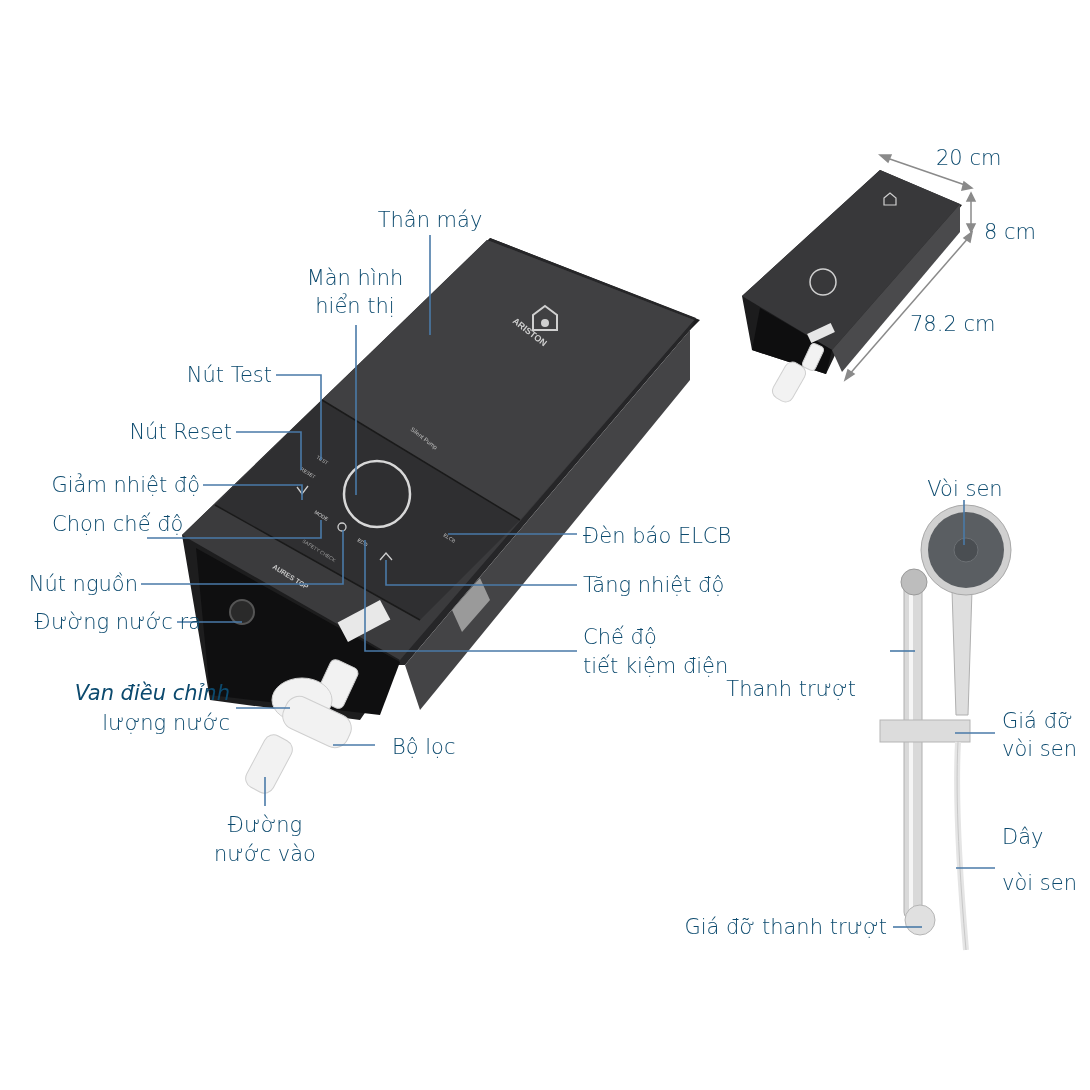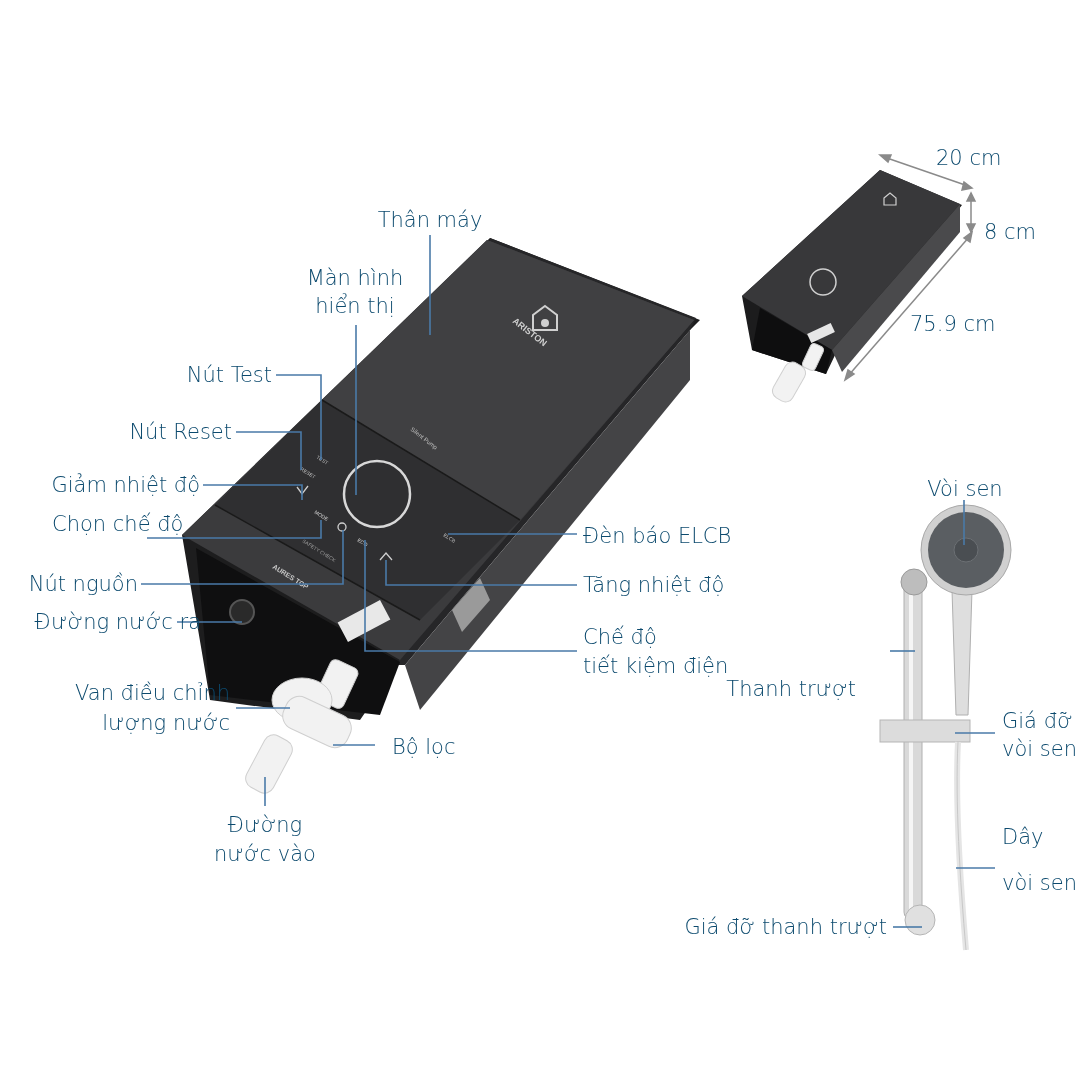--- a/index.html
+++ b/index.html
@@ -139,34 +139,34 @@
 
   <div class="lbl c" style="left:370px;top:206px;width:120px;">Thân máy</div>
   <div class="lbl c" style="left:290px;top:264px;width:130px;">Màn hình</div>
   <div class="lbl c" style="left:290px;top:292px;width:130px;">hiển thị</div>
   <div class="lbl r" style="left:60px;top:418px;width:172px;">Nút Reset</div>
   <div class="lbl r" style="left:100px;top:361px;width:172px;">Nút Test</div>
   <div class="lbl r" style="left:10px;top:471px;width:190px;">Giảm nhiệt độ</div>
   <div class="lbl l" style="left:8px;top:510px;width:170px;margin-left:44px;">Chọn chế độ</div>
   <div class="lbl r" style="left:0px;top:570px;width:138px;">Nút nguồn</div>
   <div class="lbl r" style="left:0px;top:608px;width:173px;padding-left:28px;">Đường nước ra</div>
-  <div class="lbl r" style="left:40px;top:679px;width:190px;">Van điều chỉnh</div>
+  <div class="lbl r" style="left:40px;top:679px;width:190px;font-style:italic;">Van điều chỉnh</div>
   <div class="lbl r" style="left:40px;top:709px;width:190px;">lượng nước</div>
   <div class="lbl l" style="left:392px;top:733px;width:100px;">Bộ lọc</div>
   <div class="lbl c" style="left:200px;top:811px;width:130px;">Đường</div>
   <div class="lbl c" style="left:200px;top:840px;width:130px;">nước vào</div>
 
   <div class="lbl l" style="left:583px;top:522px;width:160px;">Đèn báo ELCB</div>
   <div class="lbl l" style="left:583px;top:571px;width:160px;">Tăng nhiệt độ</div>
   <div class="lbl l" style="left:583px;top:623px;width:160px;">Chế độ</div>
   <div class="lbl l" style="left:583px;top:652px;width:160px;">tiết kiệm điện</div>
 
   <div class="lbl l" style="left:936px;top:144px;width:100px;">20 cm</div>
   <div class="lbl l" style="left:984px;top:200px;width:80px;margin-top:18px;">8 cm</div>
-  <div class="lbl l" style="left:910px;top:310px;width:110px;">75.9 cm</div>
+  <div class="lbl l" style="left:910px;top:310px;width:110px;">78.2 cm</div>
 
   <div class="lbl c" style="left:905px;top:475px;width:120px;">Vòi sen</div>
   <div class="lbl r" style="left:700px;top:638px;width:156px;margin-top:37px;">Thanh trượt</div>
   <div class="lbl l" style="left:1002px;top:707px;width:88px;">Giá đỡ</div>
   <div class="lbl l" style="left:1002px;top:735px;width:88px;">vòi sen</div>
   <div class="lbl l" style="left:1002px;top:823px;width:88px;">Dây</div>
   <div class="lbl l" style="left:1002px;top:869px;width:88px;">vòi sen</div>
   <div class="lbl r" style="left:660px;top:913px;width:227px;">Giá đỡ thanh trượt</div>
 
 </div>

